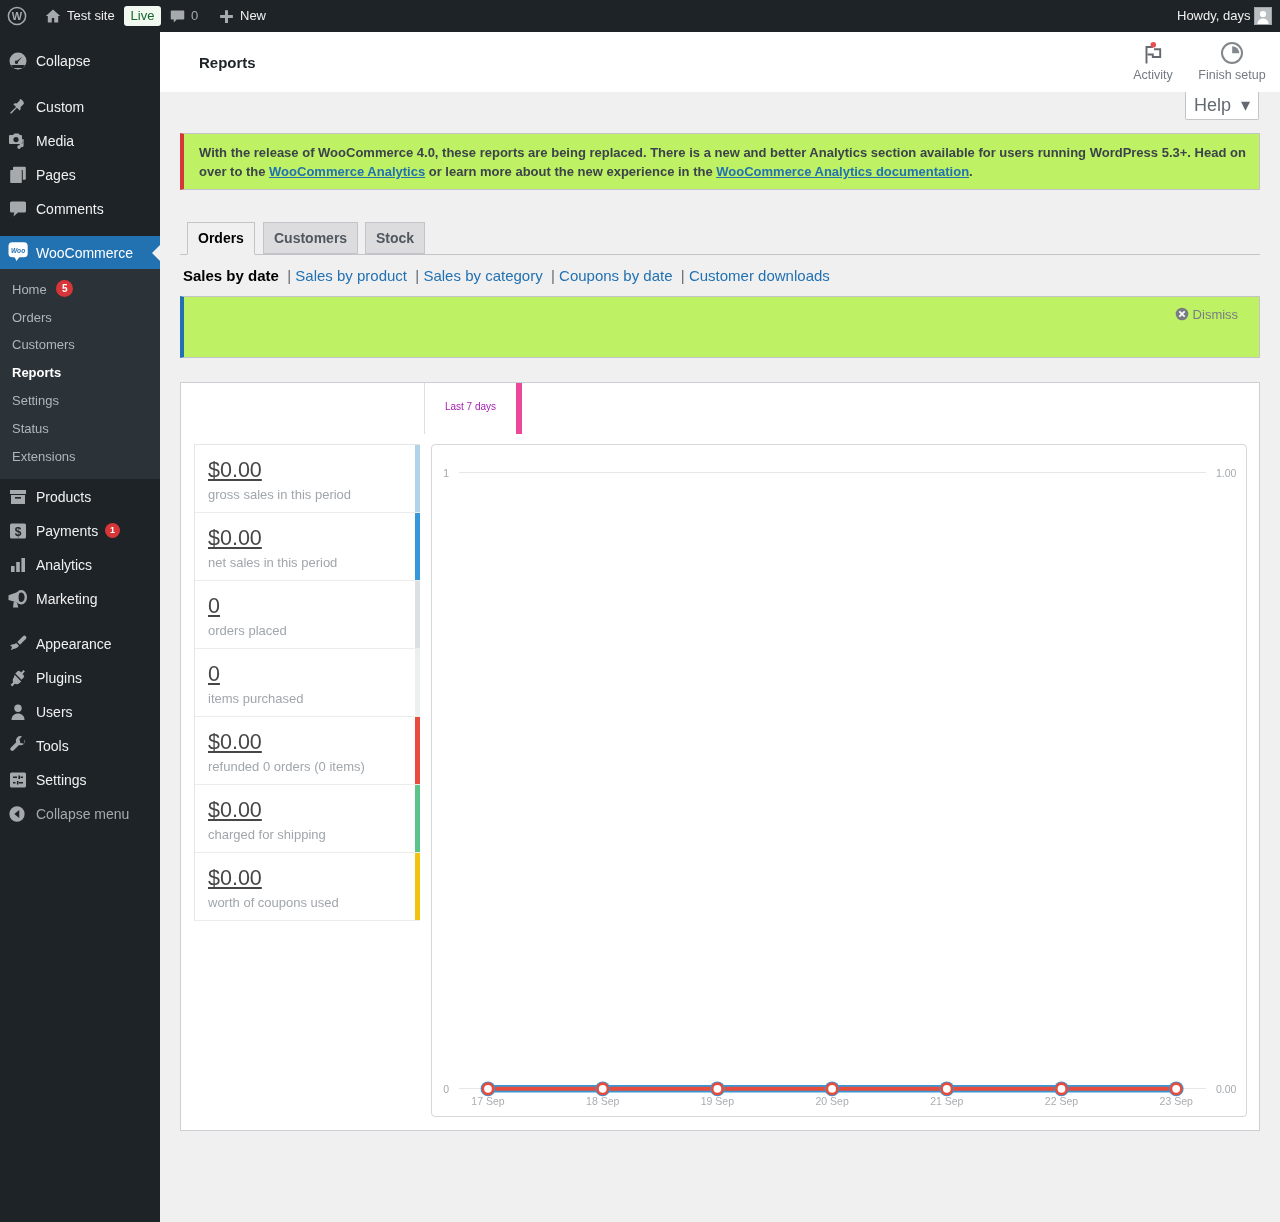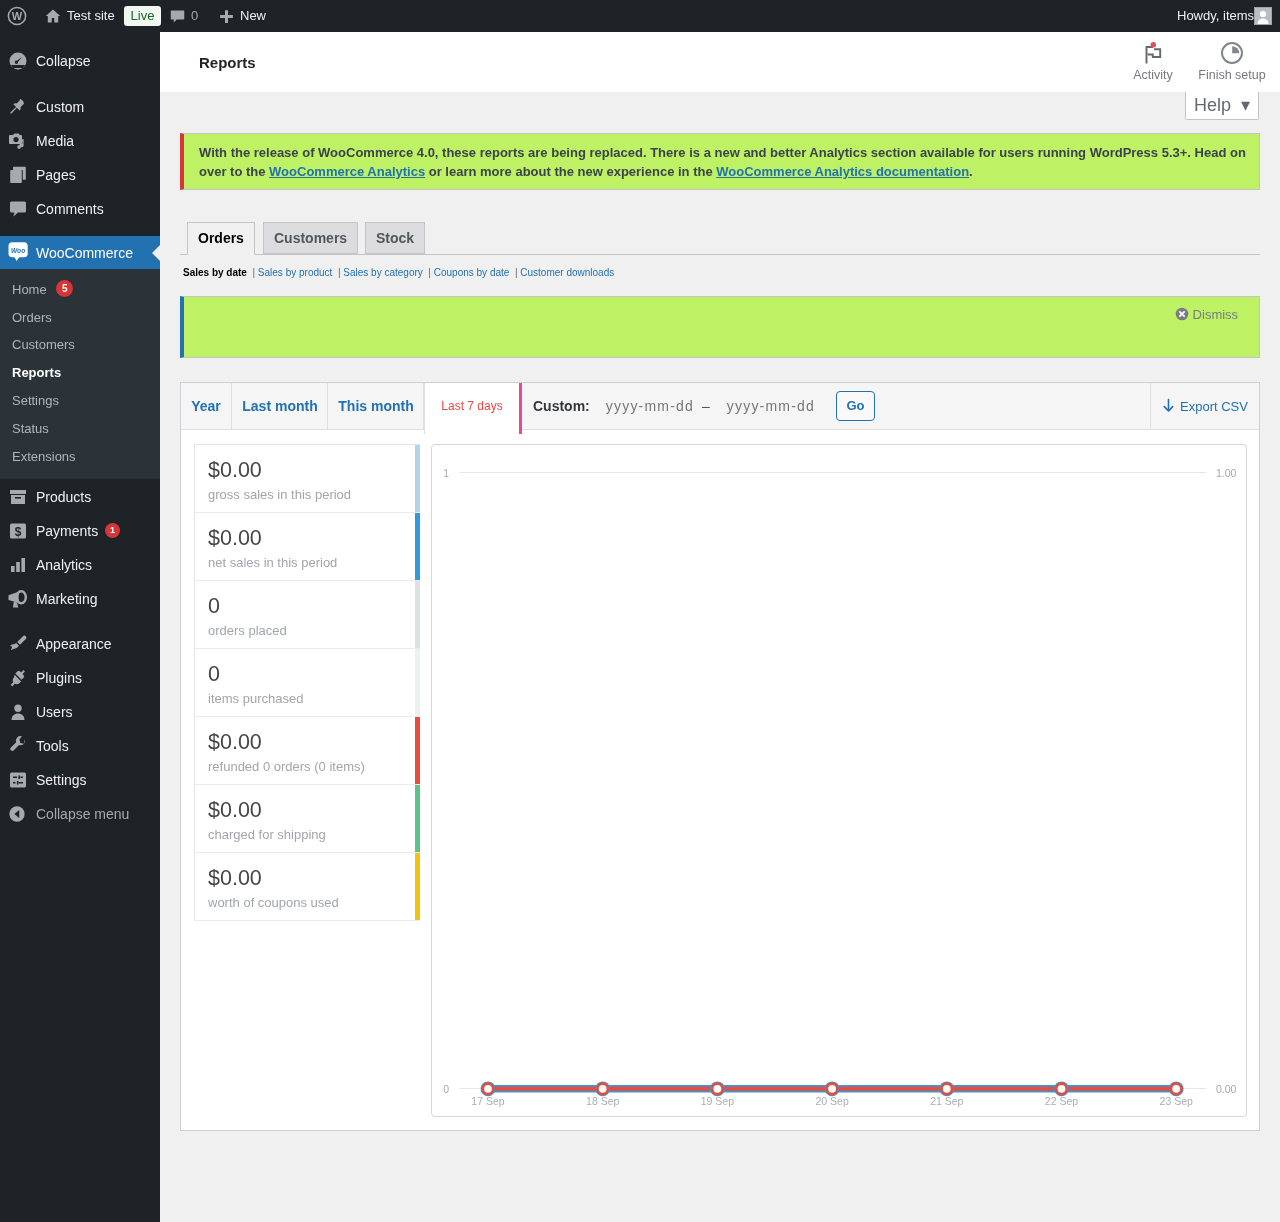--- a/index.html
+++ b/index.html
@@ -34,37 +34,37 @@
 #notice2 p { margin:13px 0 0 15px; line-height:19px; }
 a.blue { color:#2271b1; text-decoration:none; }
 a.ublue { color:#2271b1; text-decoration:underline; }
 
 
 #tabsline { position:absolute; left:180px; top:254px; width:1080px; height:1px; background:#c3c4c7; }
 .navtab { position:absolute; top:222px; height:32px; line-height:30px; padding:0 10px; background:#dcdcde; border:1px solid #c3c4c7; font-size:14px; font-weight:bold; color:#50575e; z-index:2; }
 .navtab.active { background:#f0f0f1; border-bottom:1px solid #f0f0f1; color:#000; height:33px; }
 
 
-#subnav { position:absolute; left:183px; top:267px; font-size:10px; color:#646970; }
+#subnav { position:absolute; left:183px; top:267px; font-size:15px; color:#646970; }
 #subnav .cur { color:#000; font-weight:bold; }
 
 
 #postbox { position:absolute; left:180px; top:382px; width:1080px; height:749px; background:#fff; border:1px solid #ccd0d4; }
 #statsnav { position:absolute; left:0; top:0; width:1078px; height:47px; background:#f5f5f5; border-bottom:1px solid #dfdfdf; }
 .snitem { position:absolute; top:0; height:47px; line-height:47px; border-right:1px solid #dfdfdf; text-align:center; font-size:14px; font-weight:bold; color:#2271b1; }
-#sntab { position:absolute; left:243px; top:0; width:98px; height:51px; background:#fff; border-left:1px solid #dfdfdf; border-right:3px solid #ec4899; line-height:47px; text-align:center; font-size:12px; color:#ef4444; z-index:2; }
+#sntab { position:absolute; left:243px; top:0; width:98px; height:51px; background:#fff; border-left:1px solid #dfdfdf; border-right:6px solid #ec4899; line-height:47px; text-align:center; font-size:10px; color:#a21caf; z-index:2; }
 #sncustom { position:absolute; left:352px; top:0; height:47px; line-height:47px; font-size:14px; color:#555; }
 #gobtn { position:absolute; left:655px; top:8px; width:39px; height:30px; border:1.5px solid #2271b1; border-radius:4px; color:#2271b1; font-size:13px; font-weight:bold; text-align:center; line-height:27px; background:#f9f9f9; }
 #exportcsv { position:absolute; left:980px; top:0; height:47px; line-height:47px; font-size:13px; color:#2271b1; }
 #snsep { position:absolute; left:969px; top:0; width:1px; height:47px; background:#dfdfdf; }
 
 
 #legend { position:absolute; left:13px; top:61px; width:226px; background:#fff; border-top:1px solid #e5e5e5; border-left:1px solid #e5e5e5; }
 .litem { position:relative; height:68px; border-bottom:1px solid #ececec; padding:12px 0 0 13px; }
-.litem .amt { font-size:21.5px; color:#464646; line-height:27px; }
+.litem .amt { font-size:21.5px; color:#464646; line-height:27px;text-decoration:underline; }
 .litem .sub { font-size:13px; color:#a1a6ab; line-height:17px; margin-top:2px; }
 .strip { position:absolute; right:0; top:0; width:5px; height:100%; }
 
 
 #chartbox { position:absolute; left:250px; top:61px; width:816px; height:673px; background:#fff; border:1px solid #d7d7d7; border-radius:4px; }
 </style>
 </head>
 <body>
 
 <div id="adminbar">
@@ -78,21 +78,21 @@
   <div class="item" style="left:67px;">Test site</div>
   <div class="abs" style="left:124px;top:6px;width:37px;height:20px;background:#f0f8f0;border-radius:3px;color:#15682b;font-size:13px;line-height:20px;text-align:center;">Live</div>
   <svg class="abs" style="left:170px;top:9px;" width="15" height="15" viewBox="0 0 20 20">
     <path fill="#a7aaad" d="M2 2 h16 a1 1 0 0 1 1 1 v10 a1 1 0 0 1 -1 1 h-9 l-4 4 v-4 h-3 a1 1 0 0 1 -1 -1 V3 a1 1 0 0 1 1 -1 Z"></path>
   </svg>
   <div class="item" style="left:191px;color:#a7aaad;">0</div>
   <svg class="abs" style="left:219px;top:9px;" width="15" height="15" viewBox="0 0 20 20">
     <path fill="#a7aaad" d="M8 1.5 h4 v6.5 H18.5 v4 h-6.5 V18.5 h-4 v-6.5 H1.5 v-4 h6.5 Z"></path>
   </svg>
   <div class="item" style="left:240px;">New</div>
-  <div class="item" style="left:1177px;">Howdy, items</div>
+  <div class="item" style="left:1177px;">Howdy, days</div>
   <svg class="abs" style="left:1254px;top:7px;" width="18" height="18" viewBox="0 0 18 18">
     <rect width="18" height="18" fill="#a0a5aa"></rect>
     <rect x="1" y="1" width="16" height="16" fill="#b9bec3"></rect>
     <circle cx="9" cy="7" r="3.1" fill="#fff"></circle>
     <path fill="#fff" d="M3.5 17 c0-3.4 2.5-5.5 5.5-5.5 s5.5 2.1 5.5 5.5 Z"></path>
   </svg>
 </div>
 
 <div id="sidebar">
   <div class="mitem" style="top:12px;">
@@ -259,31 +259,20 @@
 <div class="notice" id="notice2">
   <div id="dismiss" style="position:absolute; left:991px; top:10px; color:#787c82;">
     <svg width="14" height="14" viewBox="0 0 20 20" style="vertical-align:-2px;">
         <circle cx="10" cy="10" r="9" fill="#787c82"></circle>
         <path stroke="#fff" stroke-width="2.4" d="M6.2 6.2 L13.8 13.8 M13.8 6.2 L6.2 13.8"></path>
       </svg>
     Dismiss</div>
 </div>
 
 <div id="postbox">
-  <div id="statsnav">
-    <div class="snitem" style="left:0; width:51px;">Year</div>
-    <div class="snitem" style="left:52px; width:95px;">Last month</div>
-    <div class="snitem" style="left:148px; width:95px;">This month</div>
-    <div id="sncustom"><b style="color:#32373c;">Custom:</b><span style="color:#777;margin-left:16px;letter-spacing:1.2px;">yyyy-mm-dd</span><span style="color:#555;margin-left:8px;">–</span><span style="color:#777;margin-left:17px;letter-spacing:1.2px;">yyyy-mm-dd</span></div>
-    <div id="gobtn">Go</div>
-    <div id="snsep"></div>
-    <div id="exportcsv"><svg width="15" height="16" viewBox="0 0 15 16" style="vertical-align:-3px;margin-right:4px;">
-          <path fill="none" stroke="#2271b1" stroke-width="1.6" d="M7.5 1.5 V12.6 M3.3 8.6 l4.2 4.4 4.2-4.4" stroke-linecap="round" stroke-linejoin="round" fill-rule="evenodd"></path>
-        </svg>Export CSV</div>
-  </div>
   <div id="sntab">Last 7 days</div>
 
   <div id="legend">
     <div class="litem">
         <div class="strip" style="background:#b1d4ea;"></div>
         <div class="amt">$0.00</div>
         <div class="sub">gross sales in this period</div>
       </div>
     <div class="litem">
         <div class="strip" style="background:#3498db;"></div>

